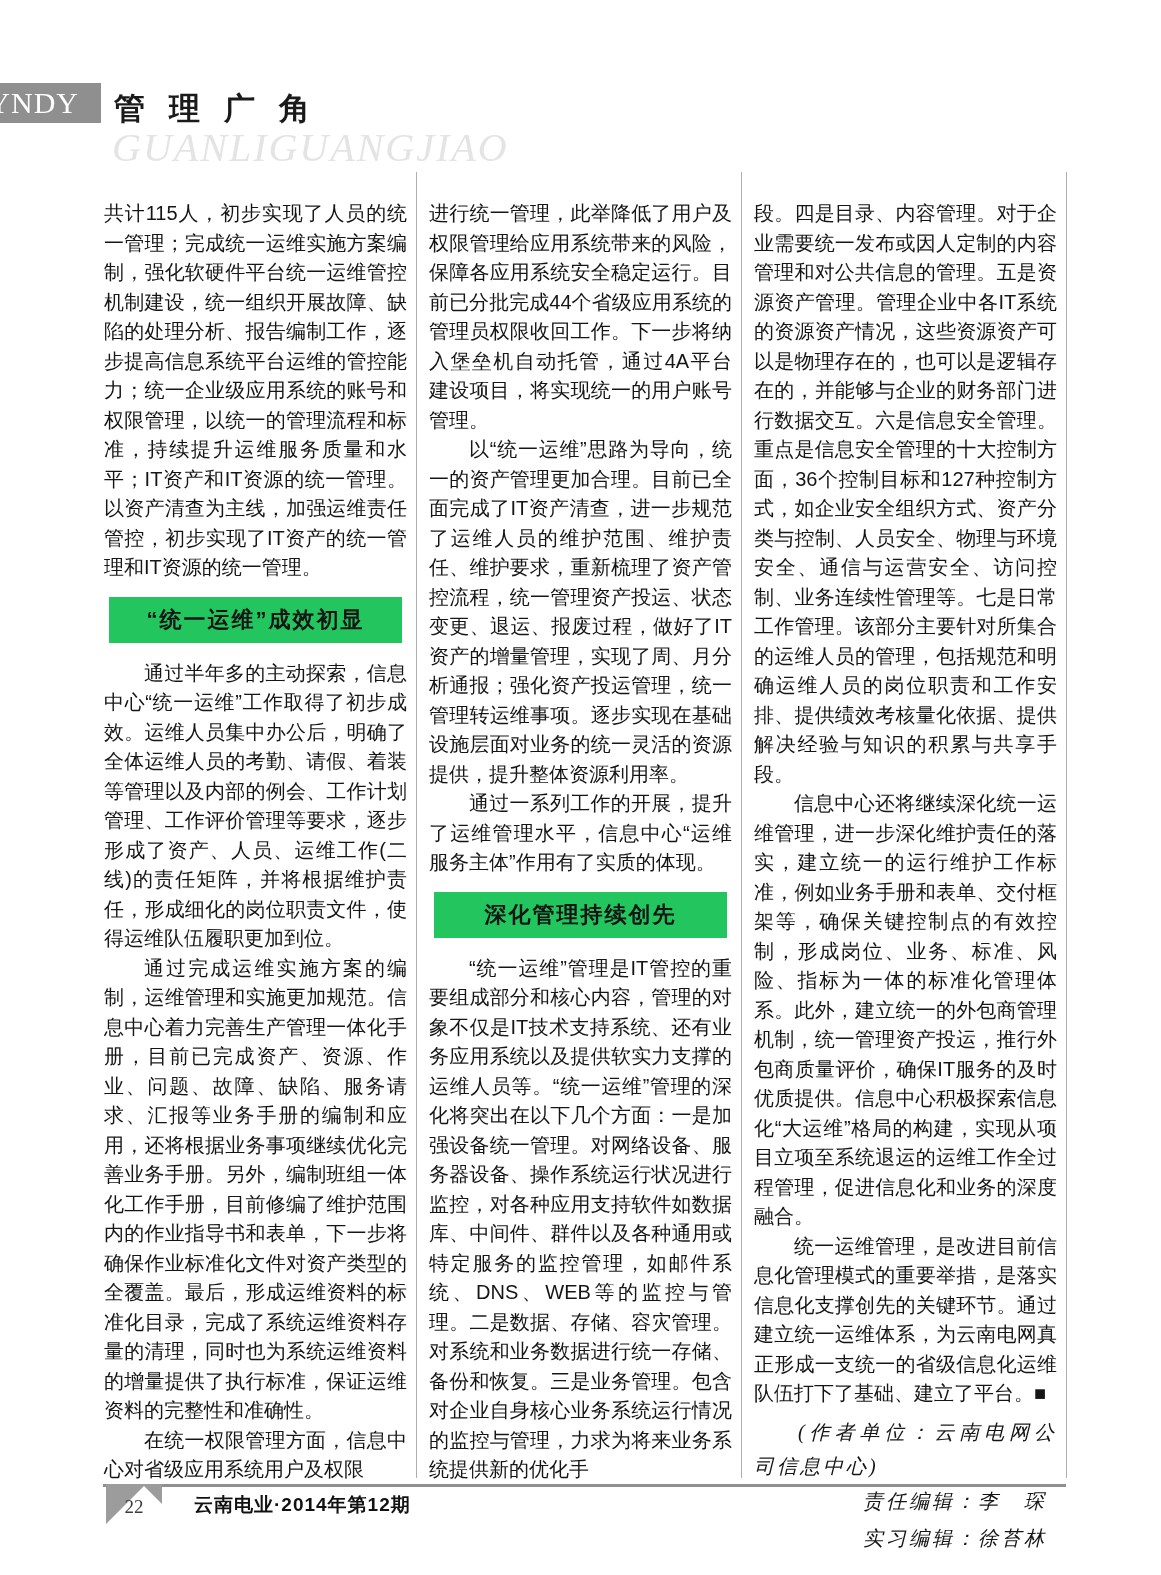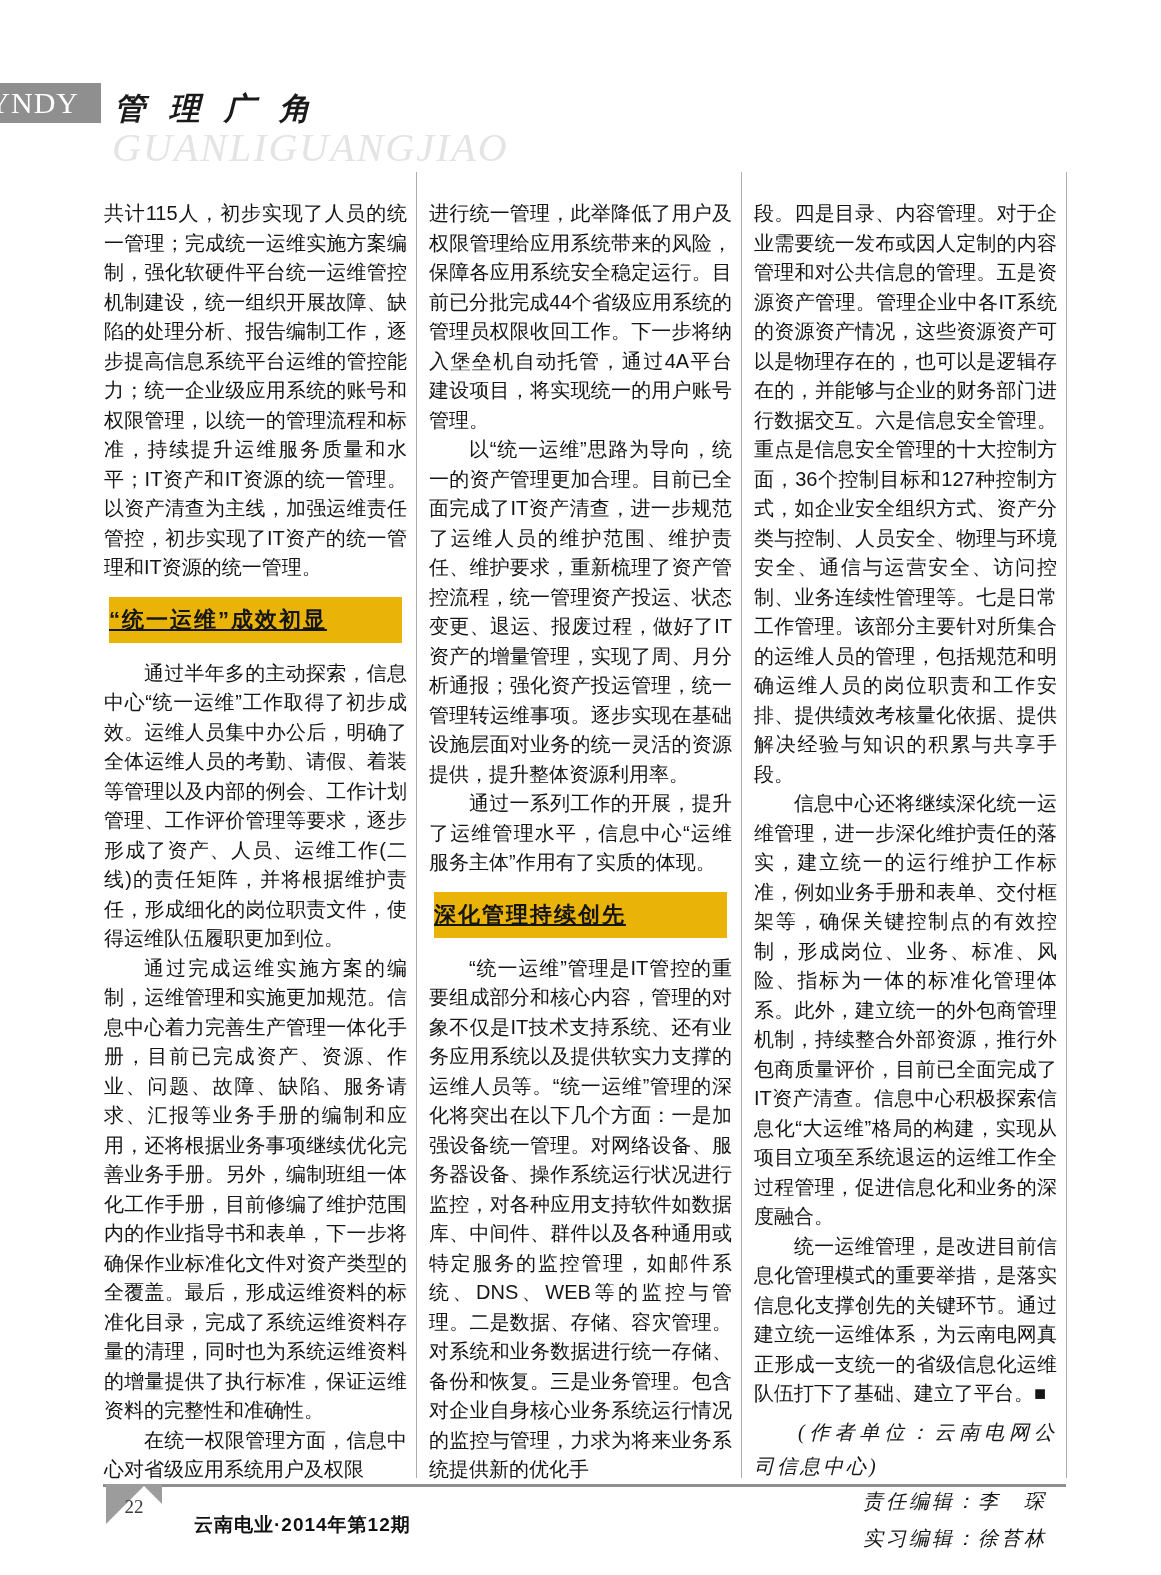--- a/index.html
+++ b/index.html
@@ -5,47 +5,47 @@
   html,body{margin:0;padding:0;background:#ffffff;}
   .page{position:relative;width:1161px;height:1575px;background:#ffffff;overflow:hidden;
         font-family:"Liberation Sans",sans-serif;color:#151515;}
 
   
   .logo-badge{position:absolute;left:0;top:83px;width:101px;height:40px;background:#8f8f8f;
               display:flex;align-items:center;justify-content:flex-end;padding-right:22px;box-sizing:border-box;}
   .logo-badge span{font-family:"Liberation Serif",serif;font-size:30px;color:#ffffff;letter-spacing:1px;}
   .watermark{position:absolute;left:112px;top:84px;font-family:"Liberation Serif",serif;
              font-style:italic;font-size:40px;color:#e4e4e4;letter-spacing:2px;z-index:1;white-space:nowrap;margin-top:40px;}
-  .section-title{position:absolute;left:114px;top:88px;font-size:31px;font-weight:bold;font-style:italic;
+  .section-title{position:absolute;left:114px;top:88px;font-size:31px;font-weight:bold;
                  letter-spacing:24px;color:#1a1a1a;z-index:2;white-space:nowrap;}
 
   
   .col{position:absolute;top:171px;width:303px;text-align:justify;z-index:2;margin-top:28px;}
   .col-1{left:104px;} .col-2{left:429px;} .col-3{left:754px;}
   .vrule{position:absolute;top:172px;height:1306px;width:1px;background:#aeaeae;z-index:1;}
   .vr-1{left:416px;} .vr-2{left:741px;} .vr-3{left:1066px;}
 
   .block{font-size:20px;line-height:29.5px;margin:0;}
   .body{text-indent:2em;}
   .body-cont{text-indent:0;}
-  .heading{height:46px;line-height:46px;background:#eab308;text-align:left;font-weight:700;
-           font-size:22px;margin:14px 5px 16px 5px;text-indent:0;letter-spacing:2px;text-decoration:underline;}
+  .heading{height:46px;line-height:46px;background:#22c55e;text-align:center;font-weight:700;
+           font-size:22px;margin:14px 5px 16px 5px;text-indent:0;letter-spacing:2px;}
   .note{font-family:"Liberation Serif",serif;font-style:italic;text-indent:2.2em;
         letter-spacing:3px;line-height:34px;margin-top:6px;text-align:justify;}
   .editor{font-family:"Liberation Serif",serif;font-style:italic;text-align:right;
           letter-spacing:3px;line-height:37px;padding-right:10px;text-indent:0;}
 
   
   .footer-line{position:absolute;left:103px;top:1484px;width:963px;height:3px;background:#8f8f8f;}
   .page-badge{position:absolute;left:106px;top:1484px;width:56px;height:40px;background:#9c9c9c;z-index:3;}
   .page-badge svg{position:absolute;left:0;top:0;}
   .pagenum{position:absolute;left:0;right:0;top:12px;text-align:center;
            font-family:"Liberation Serif",serif;font-size:19px;color:#3c3c3c;z-index:4;}
   .journal-title{position:absolute;left:194px;top:1492px;font-size:19px;font-weight:bold;
-                 letter-spacing:1px;color:#111111;z-index:3;margin-top:20px;}
+                 letter-spacing:1px;color:#111111;z-index:3;}
 </style>
 </head>
 <body>
 
 <div class="page">
 
   <div class="logo-badge">
     <span>YNDY</span>
   </div>
   <div class="watermark">GUANLIGUANGJIAO</div>
@@ -60,21 +60,21 @@
     </div>
   <div class="col col-2">
       <div class="block body-cont">进行统一管理，此举降低了用户及权限管理给应用系统带来的风险，保障各应用系统安全稳定运行。目前已分批完成44个省级应用系统的管理员权限收回工作。下一步将纳入堡垒机自动托管，通过4A平台建设项目，将实现统一的用户账号管理。</div>
       <div class="block body">以“统一运维”思路为导向，统一的资产管理更加合理。目前已全面完成了IT资产清查，进一步规范了运维人员的维护范围、维护责任、维护要求，重新梳理了资产管控流程，统一管理资产投运、状态变更、退运、报废过程，做好了IT资产的增量管理，实现了周、月分析通报；强化资产投运管理，统一管理转运维事项。逐步实现在基础设施层面对业务的统一灵活的资源提供，提升整体资源利用率。</div>
       <div class="block body">通过一系列工作的开展，提升了运维管理水平，信息中心“运维服务主体”作用有了实质的体现。</div>
       <div class="block heading">深化管理持续创先</div>
       <div class="block body">“统一运维”管理是IT管控的重要组成部分和核心内容，管理的对象不仅是IT技术支持系统、还有业务应用系统以及提供软实力支撑的运维人员等。“统一运维”管理的深化将突出在以下几个方面：一是加强设备统一管理。对网络设备、服务器设备、操作系统运行状况进行监控，对各种应用支持软件如数据库、中间件、群件以及各种通用或特定服务的监控管理，如邮件系统、DNS、WEB等的监控与管理。二是数据、存储、容灾管理。对系统和业务数据进行统一存储、备份和恢复。三是业务管理。包含对企业自身核心业务系统运行情况的监控与管理，力求为将来业务系统提供新的优化手</div>
     </div>
   <div class="col col-3">
       <div class="block body-cont">段。四是目录、内容管理。对于企业需要统一发布或因人定制的内容管理和对公共信息的管理。五是资源资产管理。管理企业中各IT系统的资源资产情况，这些资源资产可以是物理存在的，也可以是逻辑存在的，并能够与企业的财务部门进行数据交互。六是信息安全管理。重点是信息安全管理的十大控制方面，36个控制目标和127种控制方式，如企业安全组织方式、资产分类与控制、人员安全、物理与环境安全、通信与运营安全、访问控制、业务连续性管理等。七是日常工作管理。该部分主要针对所集合的运维人员的管理，包括规范和明确运维人员的岗位职责和工作安排、提供绩效考核量化依据、提供解决经验与知识的积累与共享手段。</div>
-      <div class="block body">信息中心还将继续深化统一运维管理，进一步深化维护责任的落实，建立统一的运行维护工作标准，例如业务手册和表单、交付框架等，确保关键控制点的有效控制，形成岗位、业务、标准、风险、指标为一体的标准化管理体系。此外，建立统一的外包商管理机制，持续整合外部资源，推行外包商质量评价，目前已全面完成了IT资产清查。信息中心积极探索信息化“大运维”格局的构建，实现从项目立项至系统退运的运维工作全过程管理，促进信息化和业务的深度融合。</div>
+      <div class="block body">信息中心还将继续深化统一运维管理，进一步深化维护责任的落实，建立统一的运行维护工作标准，例如业务手册和表单、交付框架等，确保关键控制点的有效控制，形成岗位、业务、标准、风险、指标为一体的标准化管理体系。此外，建立统一的外包商管理机制，统一管理资产投运，推行外包商质量评价，确保IT服务的及时优质提供。信息中心积极探索信息化“大运维”格局的构建，实现从项目立项至系统退运的运维工作全过程管理，促进信息化和业务的深度融合。</div>
       <div class="block body">统一运维管理，是改进目前信息化管理模式的重要举措，是落实信息化支撑创先的关键环节。通过建立统一运维体系，为云南电网真正形成一支统一的省级信息化运维队伍打下了基础、建立了平台。■</div>
       <div class="block note">(作者单位：云南电网公司信息中心)</div>
       <div class="block editor">责任编辑：李　琛</div>
       <div class="block editor">实习编辑：徐苔林</div>
     </div>
 
   <div class="vrule vr-1"></div>
   <div class="vrule vr-2"></div>
   <div class="vrule vr-3"></div>
 

